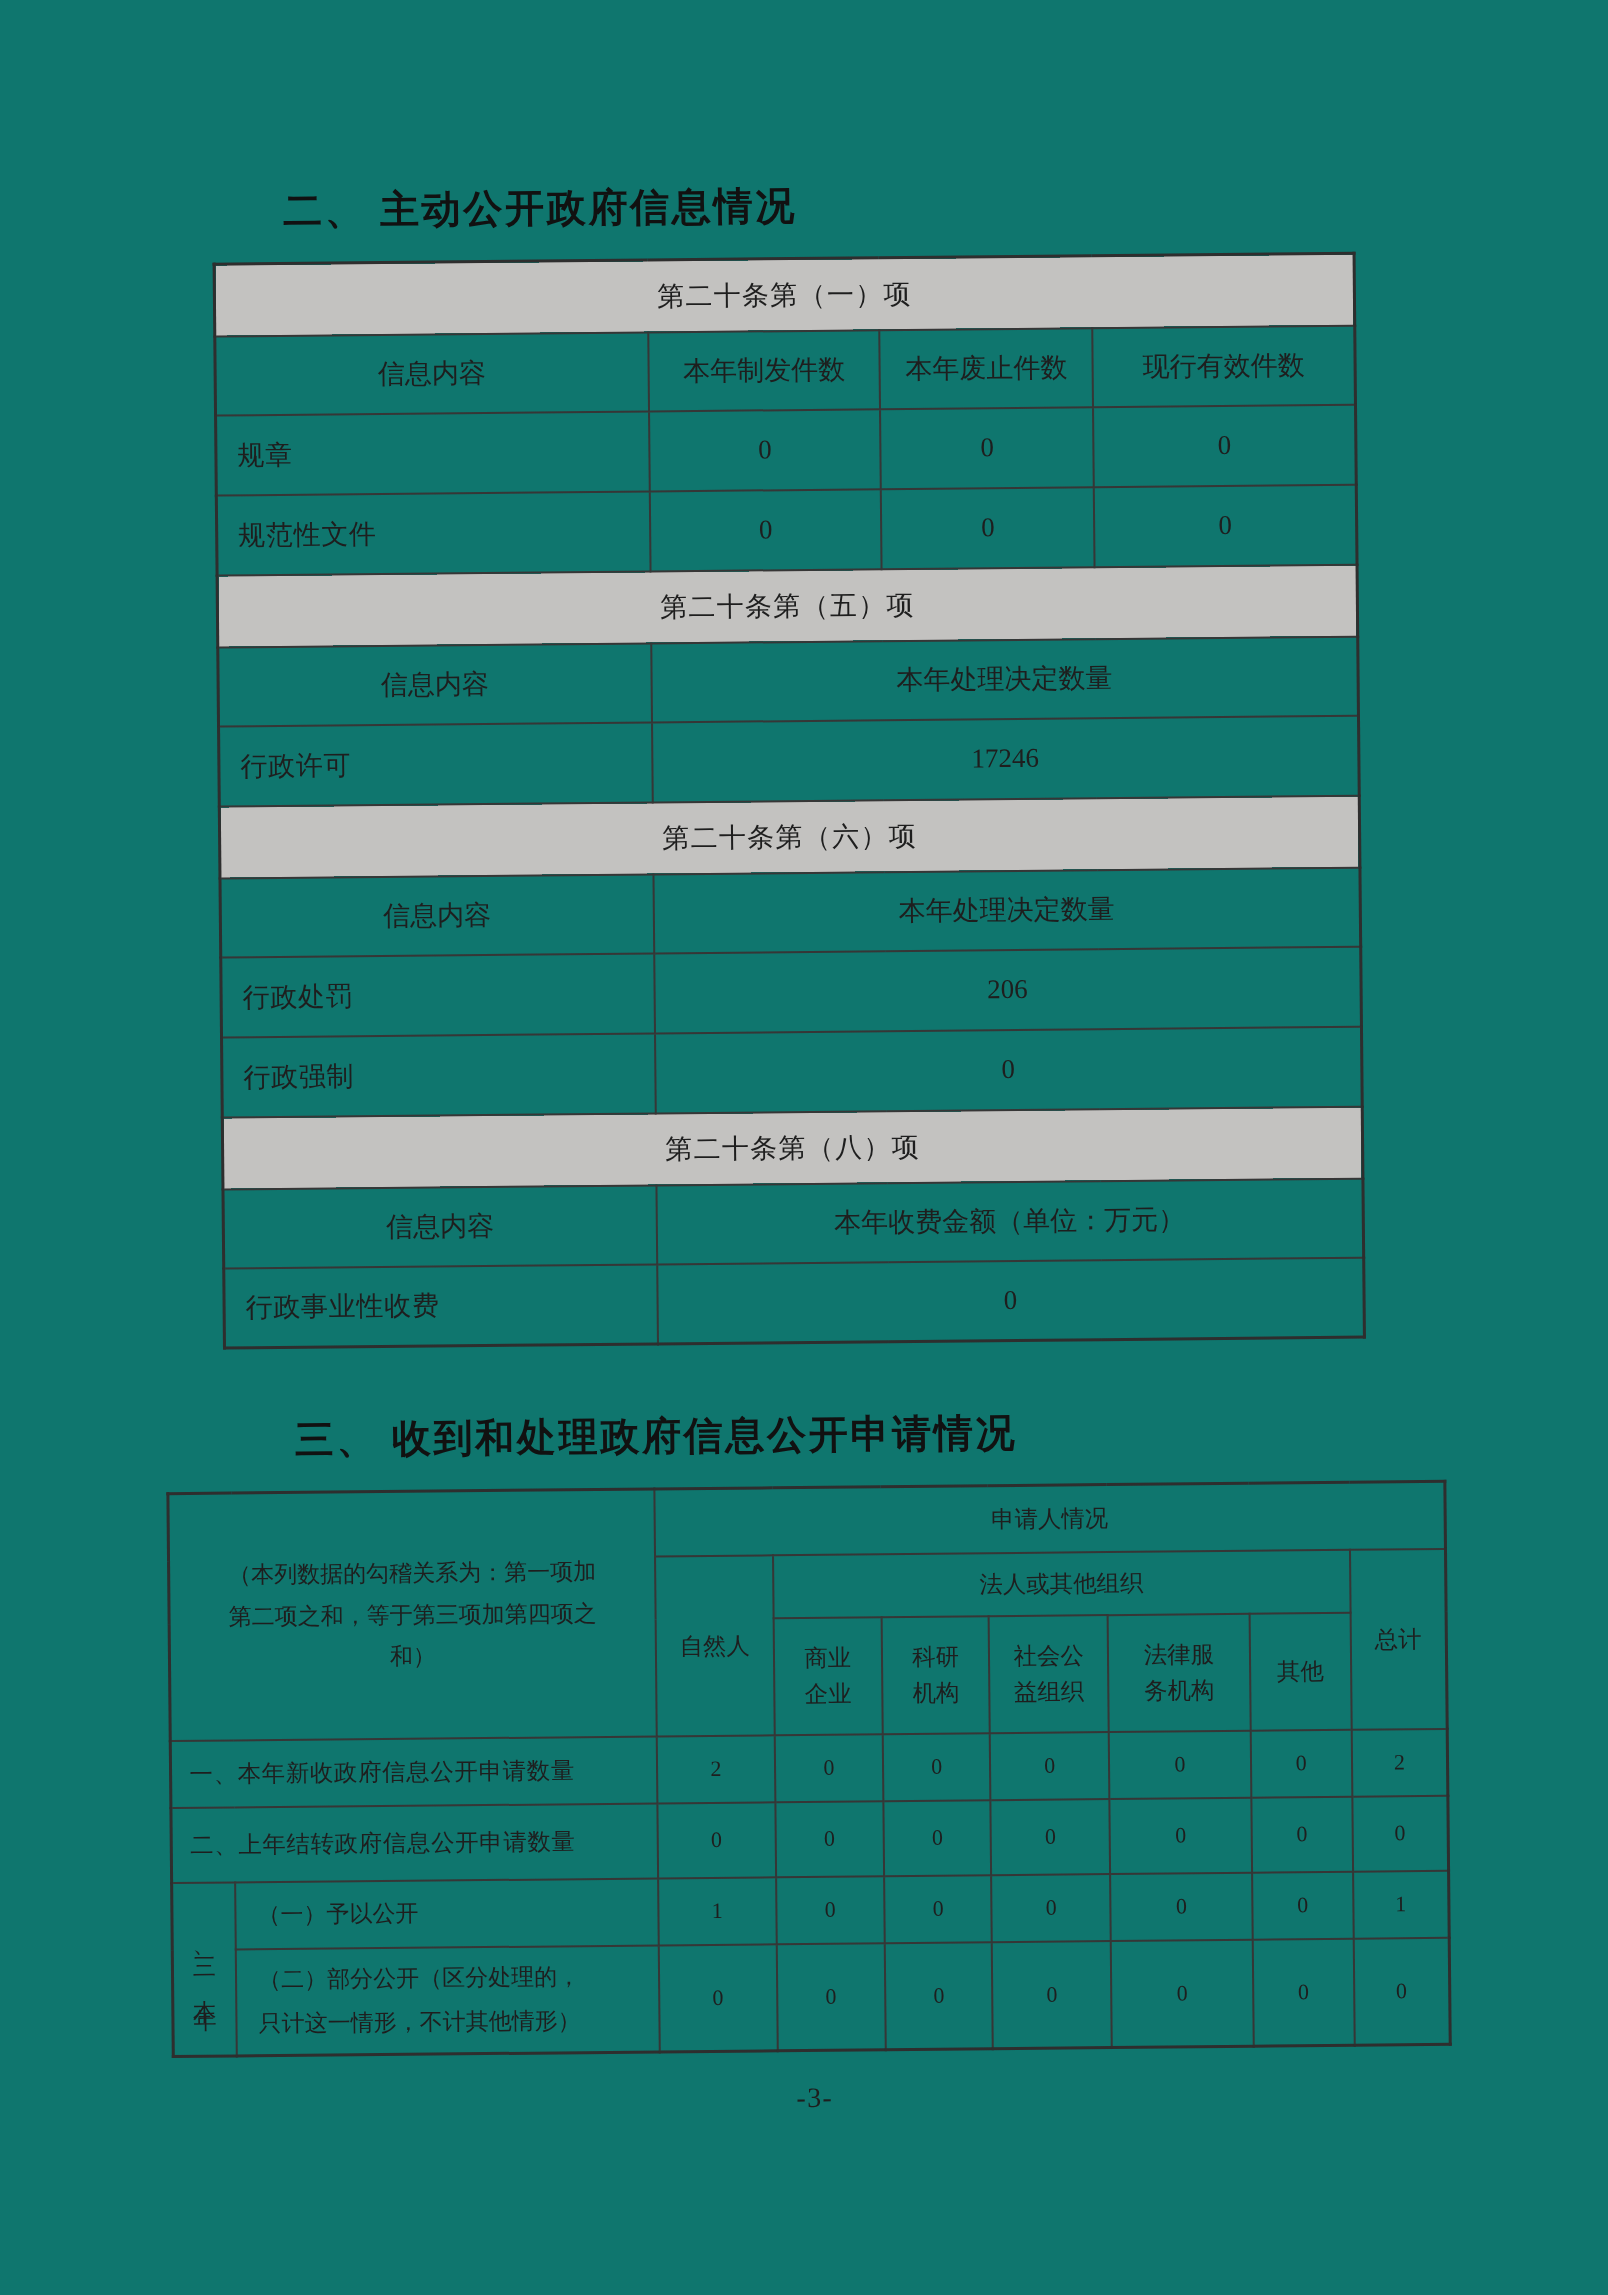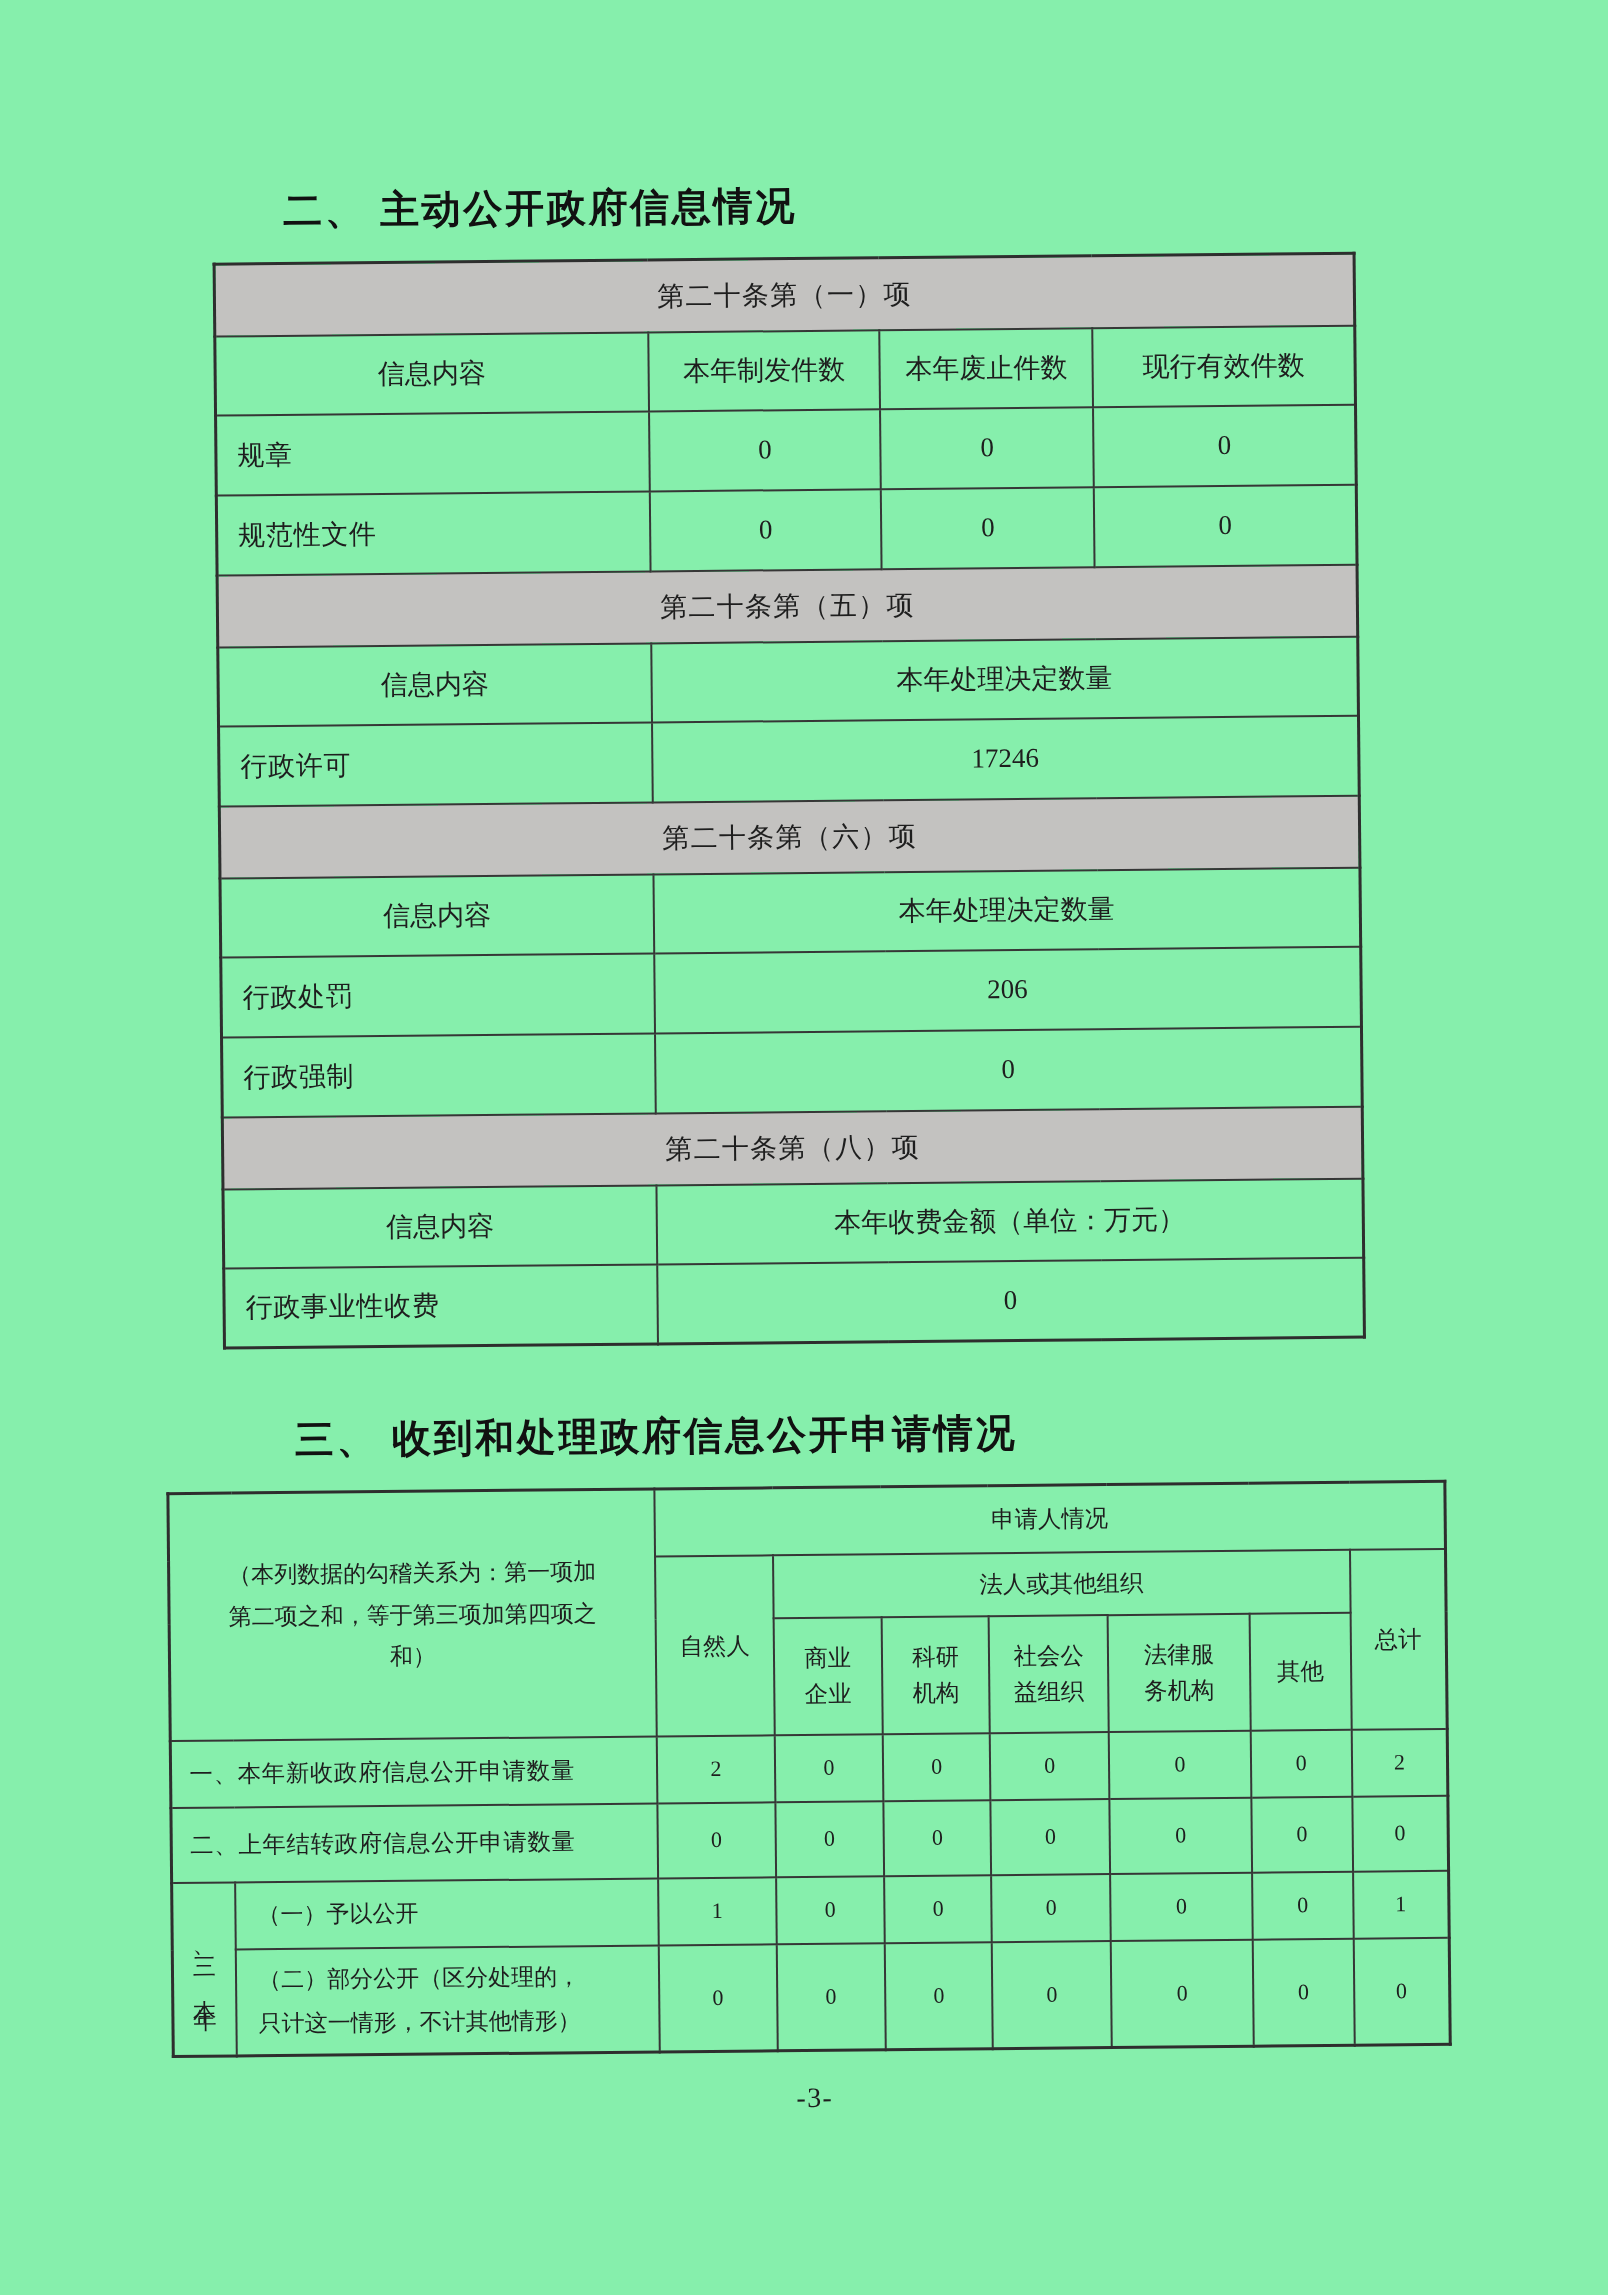--- a/index.html
+++ b/index.html
@@ -4,21 +4,21 @@
 <style>
   * { box-sizing: border-box; margin: 0; padding: 0; }
   html, body { background: #e8e8e6; }
   body { font-family: "Liberation Serif", "DejaVu Serif", serif; }
 
   .page {
     position: relative;
     width: 1609px;
     height: 2295px;
     margin: 0 auto;
-    background: #86efac;
+    background: #0f766e;
     overflow: hidden;
     color: #1e1e1e;
   }
 
   .tilt {
     position: absolute;
     inset: 0;
     transform: rotate(-0.55deg);
     transform-origin: 50% 45%;
   }

